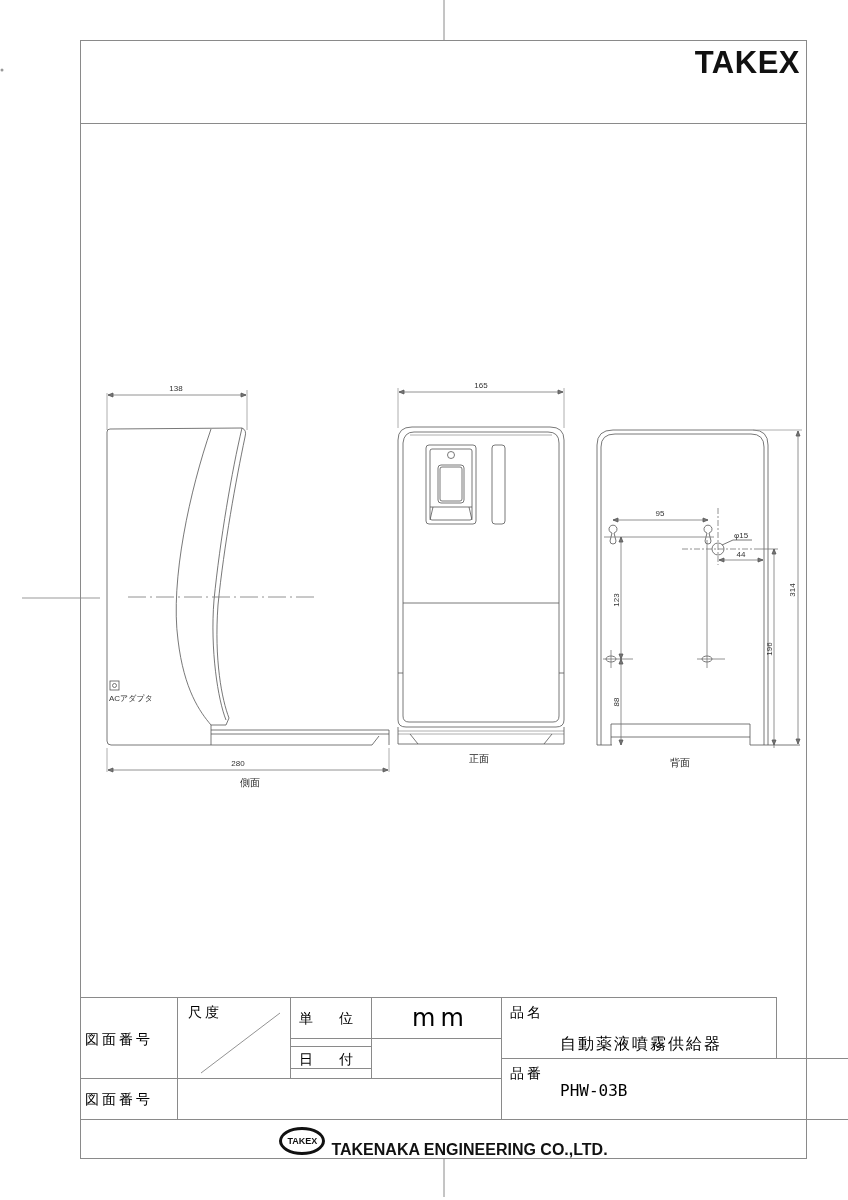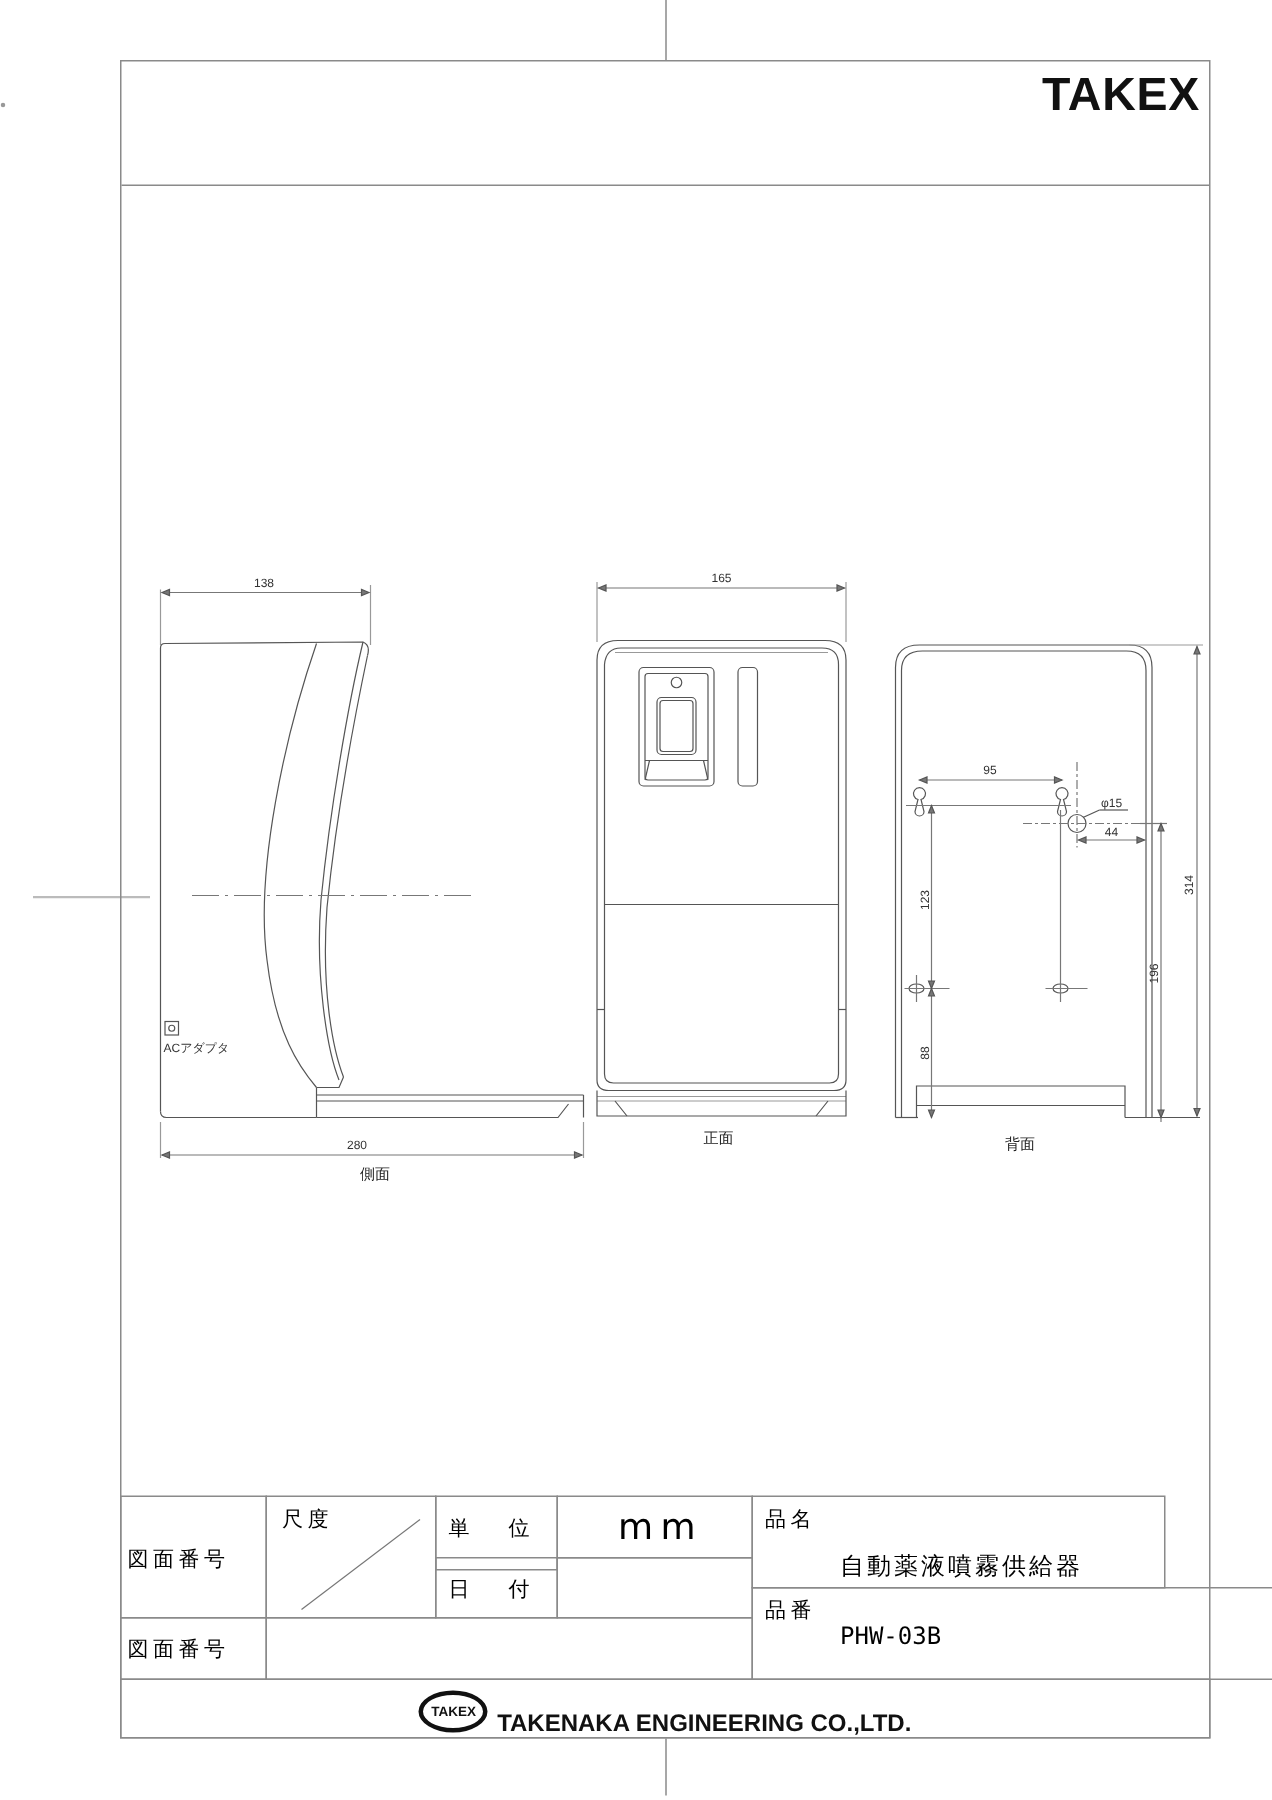--- a/index.html
+++ b/index.html
@@ -177,21 +177,21 @@
     <svg class="abs" style="left:0;top:0;" width="114" height="82">
       <line x1="23" y1="75" x2="102" y2="15" stroke="#777" stroke-width="0.8"></line>
     </svg>
   </div>
   <div class="cell" style="left:210px;top:0;width:82px;height:50px;font-family:Liberation Mono, monospace;">
     <div class="lbl" style="left:8px;top:12px;letter-spacing:6px;">単　位</div>
   </div>
   <div class="cell" style="left:291px;top:0;width:131px;height:42px;">
     <div class="lbl" style="left:40px;top:6px;font-size:24px;letter-spacing:5px;text-align:right;">mm</div>
   </div>
-  <div class="cell" style="left:210px;top:41px;width:82px;height:41px;">
+  <div class="cell" style="left:210px;top:41px;width:82px;height:31px;">
     <div class="lbl" style="left:8px;top:12px;letter-spacing:6px;">日　付</div>
   </div>
   <div class="cell" style="left:291px;top:41px;width:131px;height:41px;">
     <div class="lbl" style="left:8px;top:12px;"></div>
   </div>
   <div class="cell" style="left:421px;top:0;width:276px;height:62px;">
     <div class="lbl" style="left:8px;top:6px;">品名</div>
     <div class="lbl big" style="left:58px;top:24px;">自動薬液噴霧供給器</div>
   </div>
   <div class="cell" style="left:421px;top:61px;width:358px;height:62px;">

